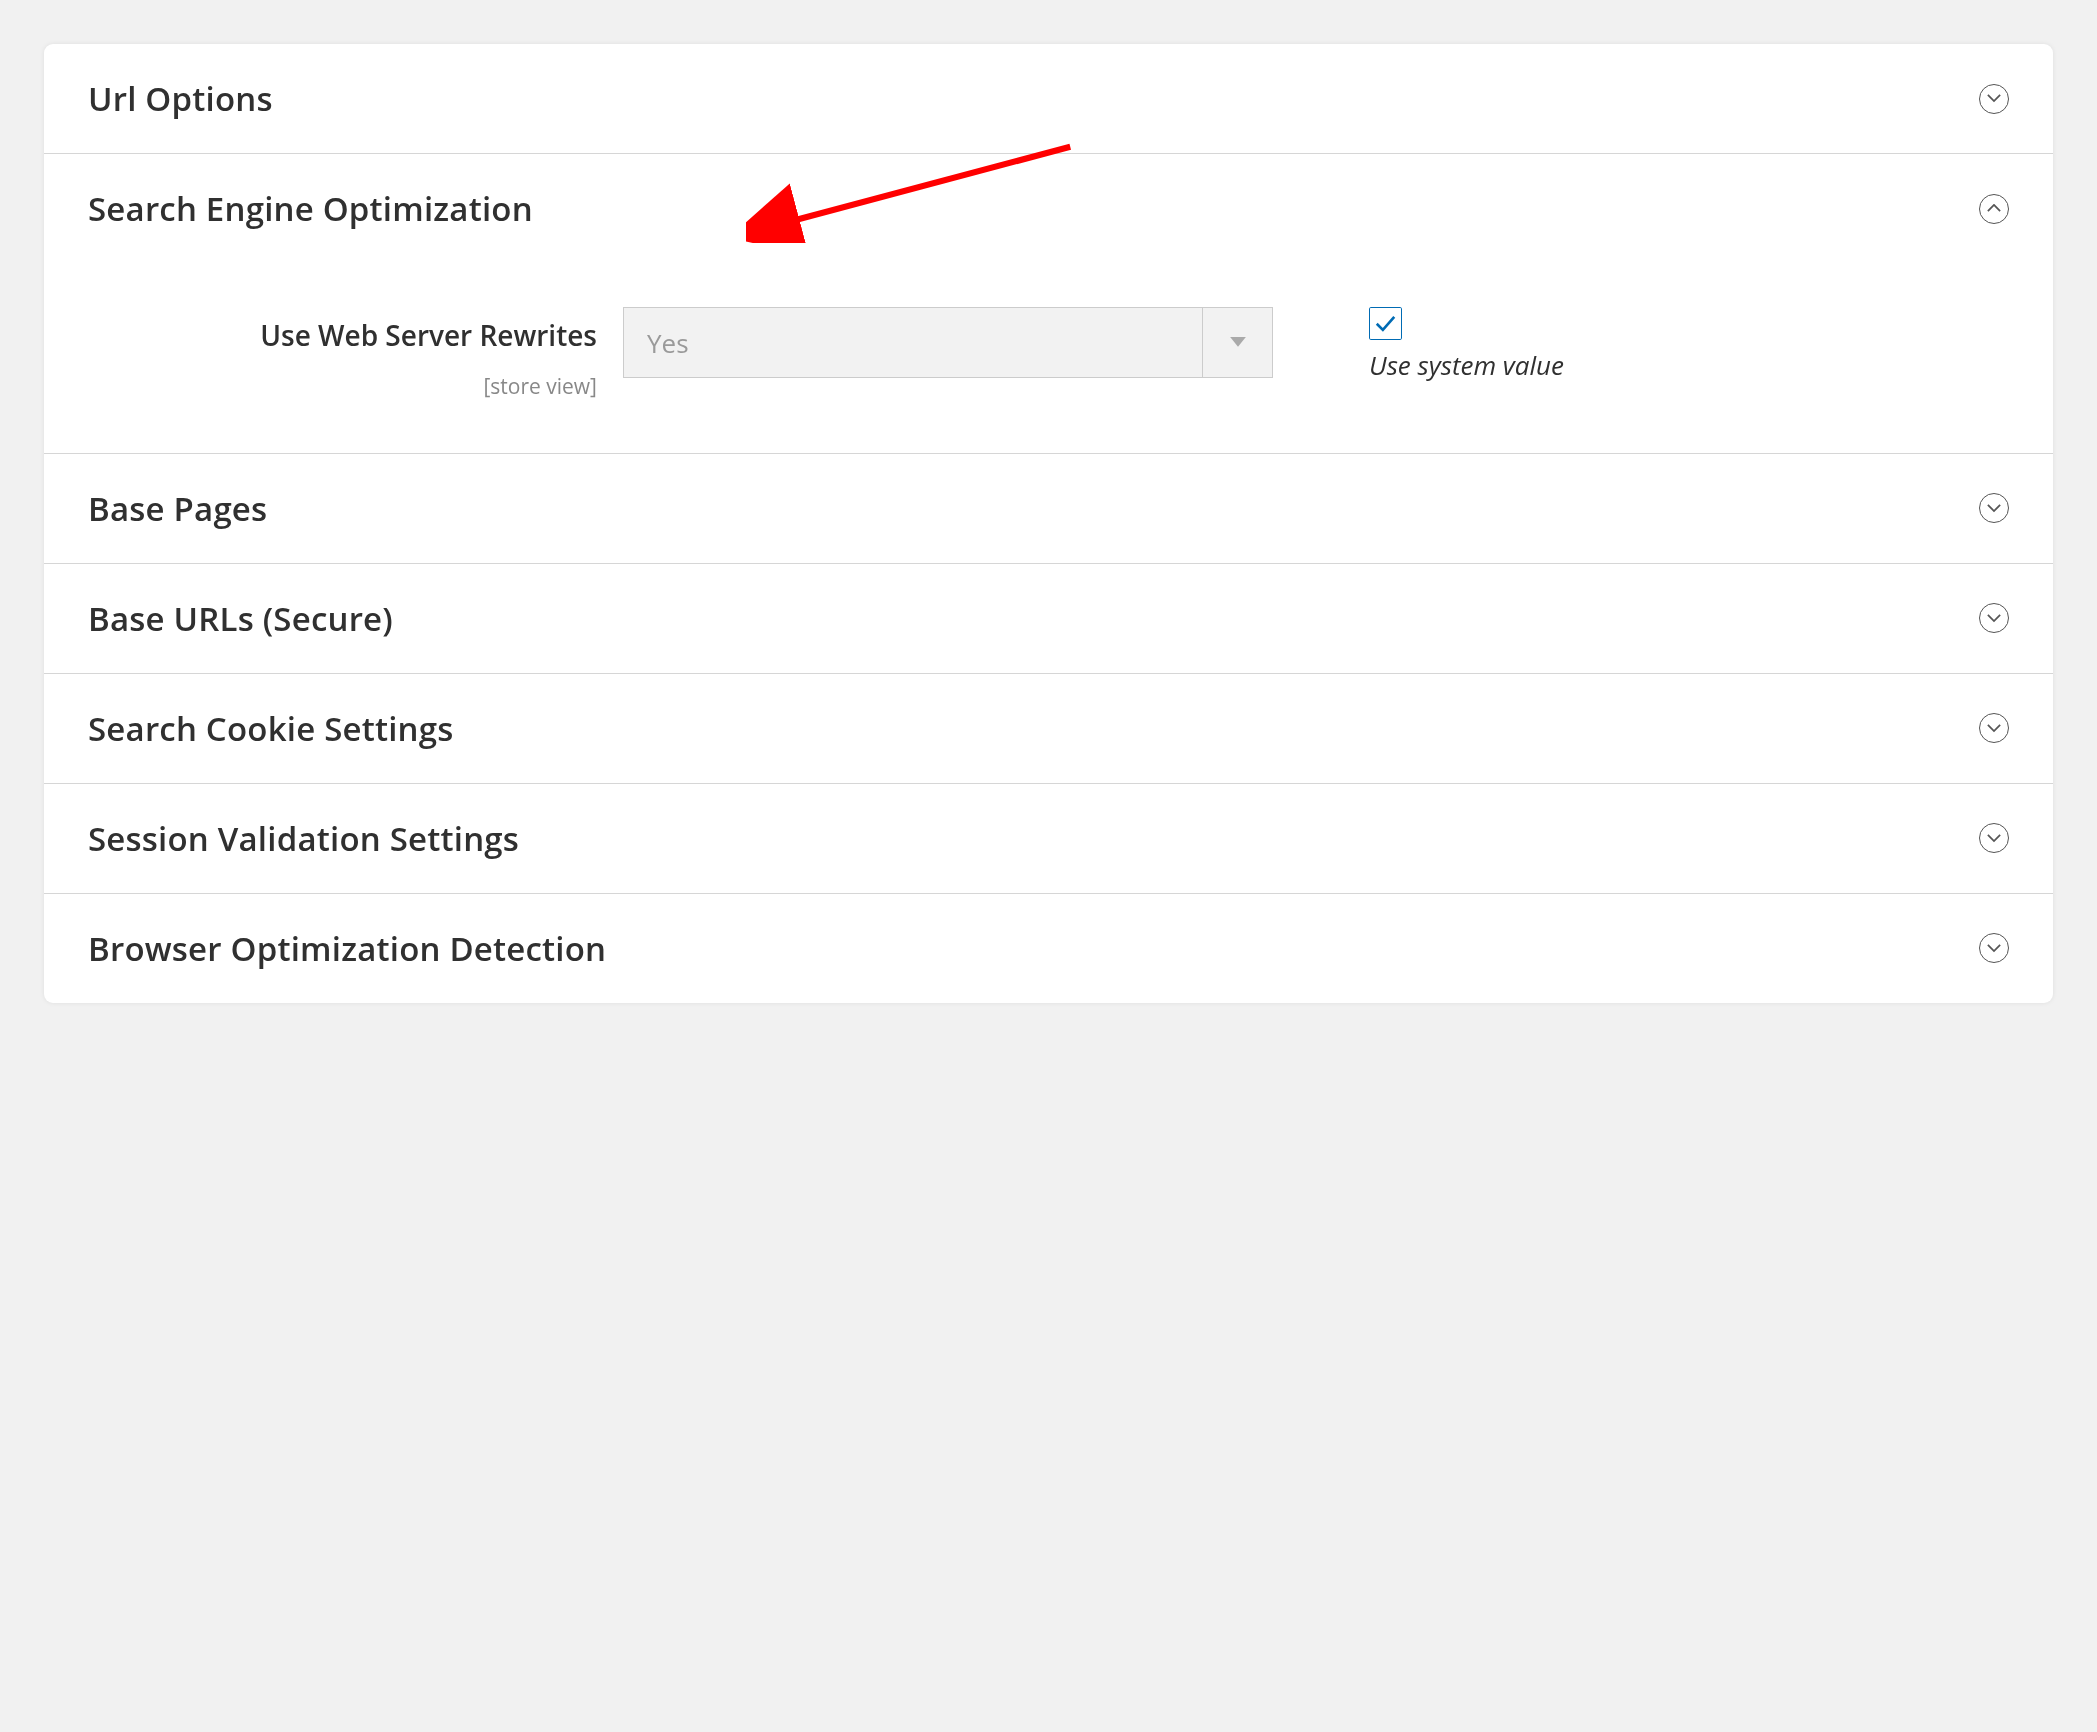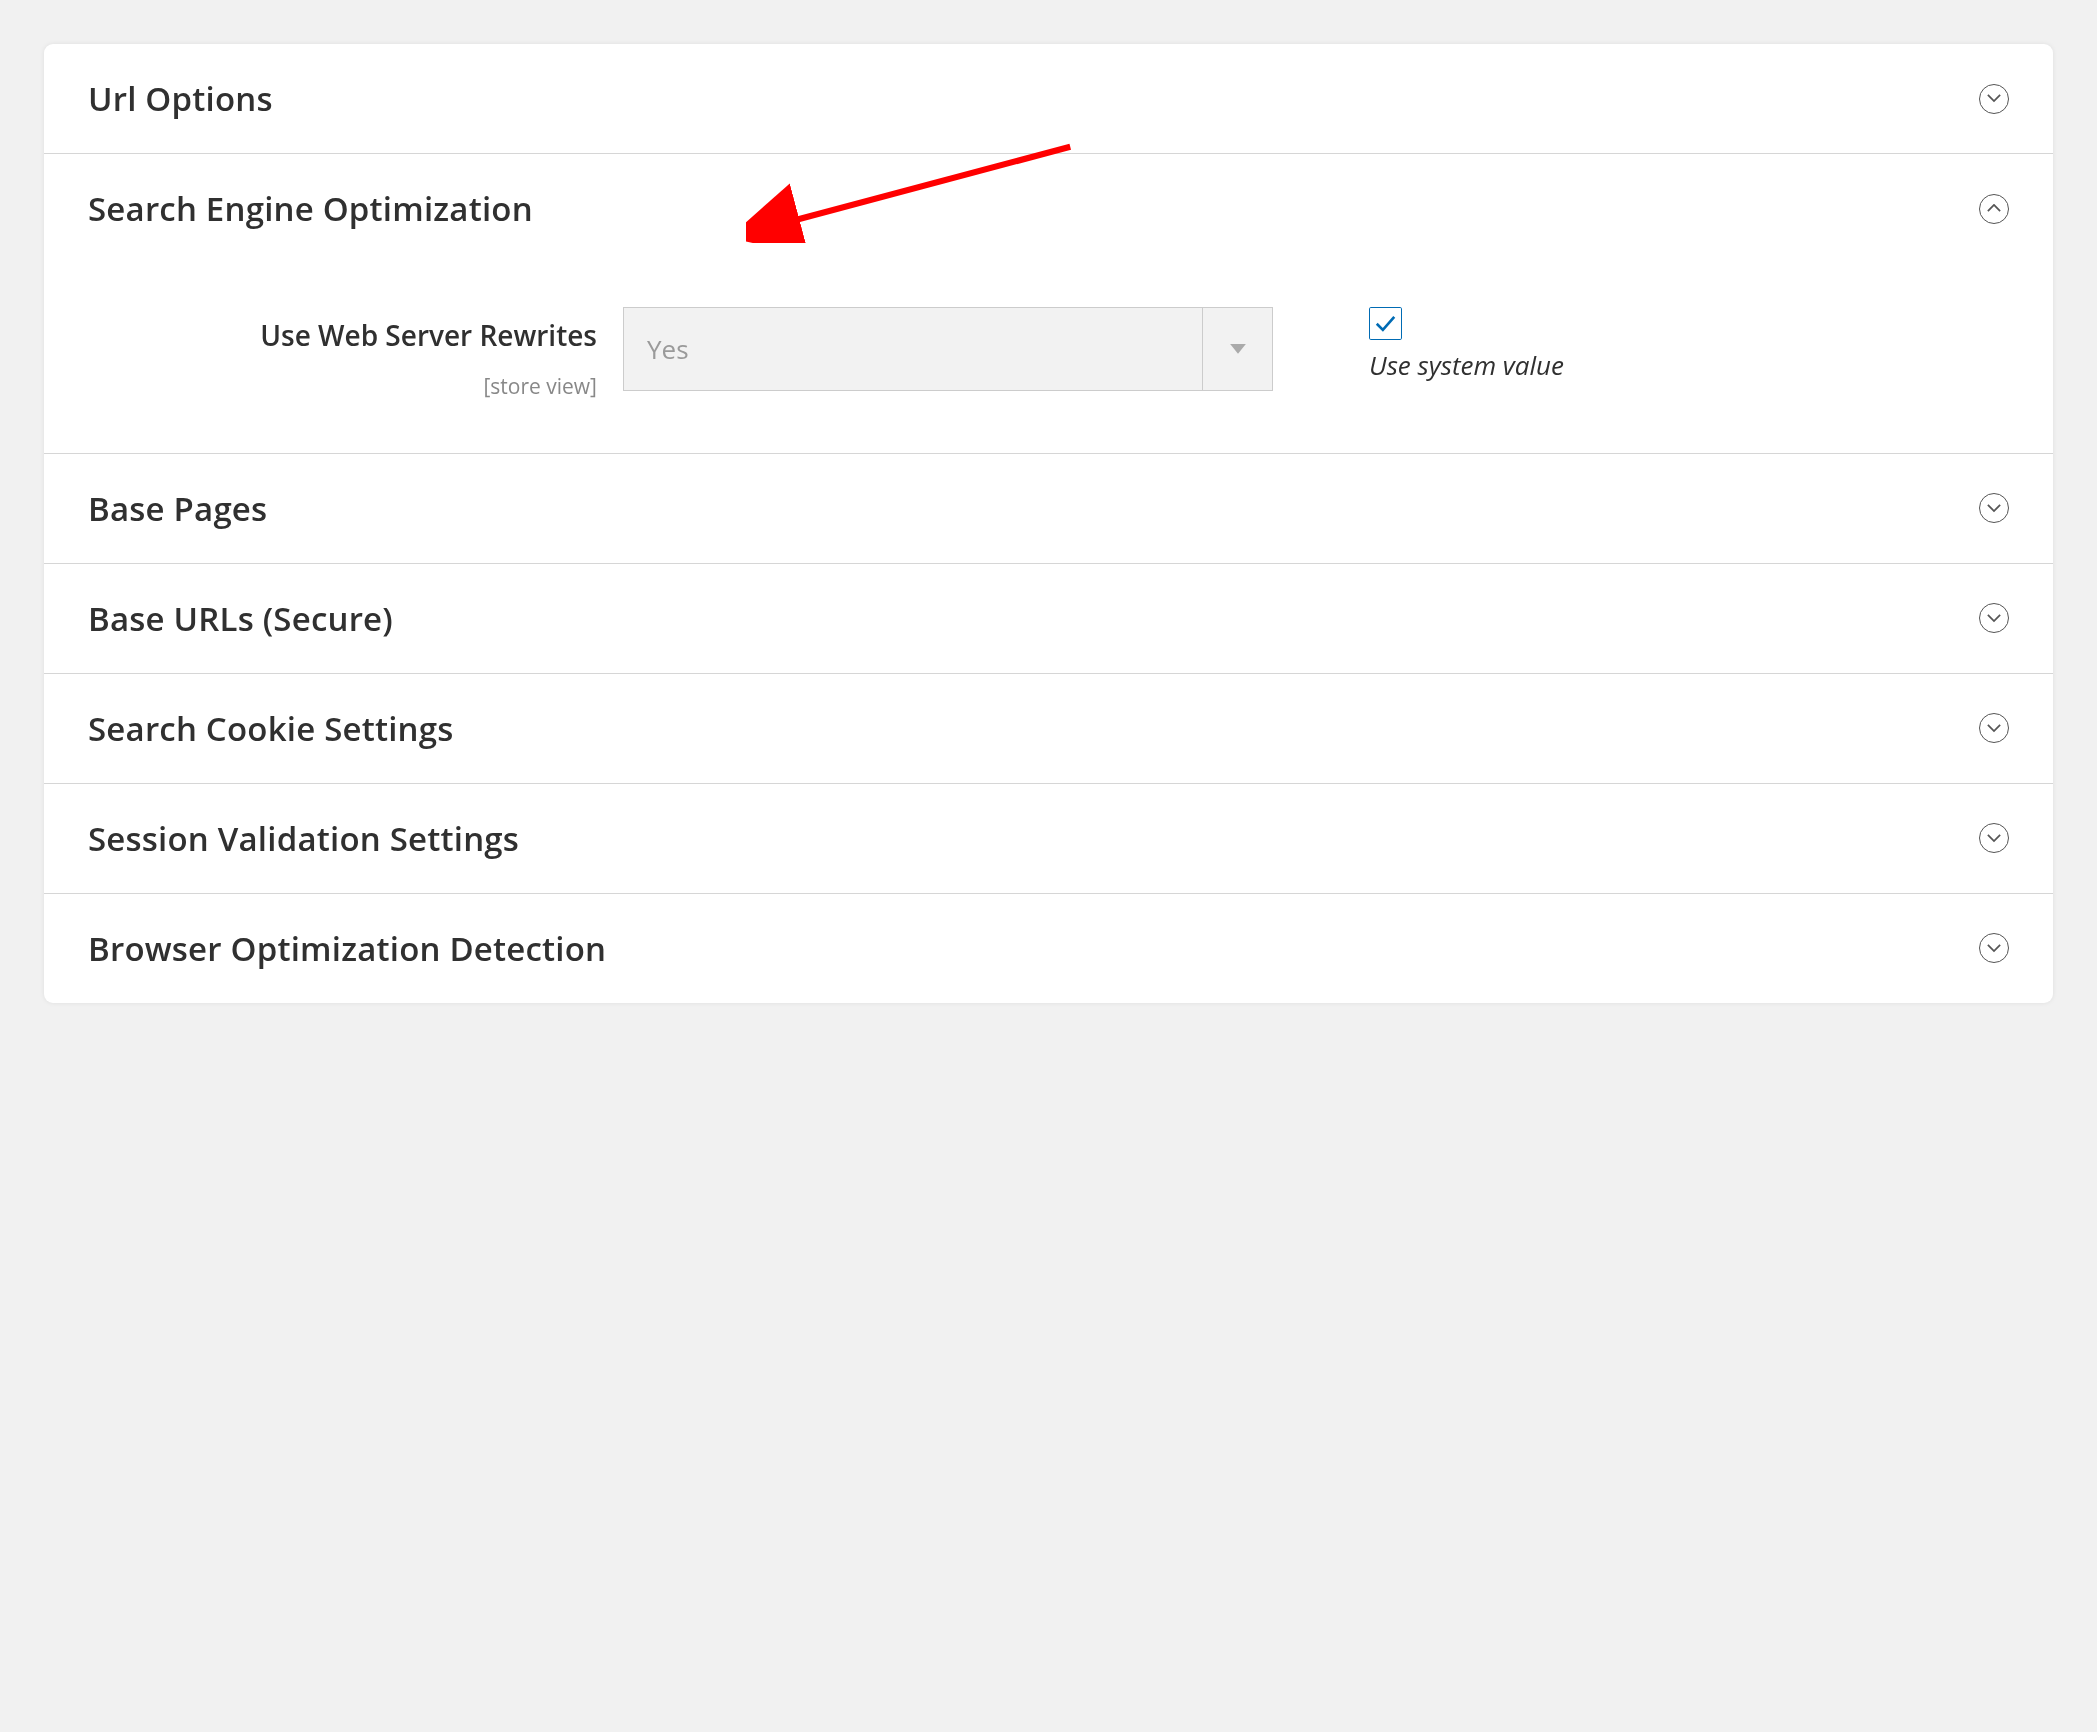--- a/index.html
+++ b/index.html
@@ -80,21 +80,21 @@
       color: #888888;
       display: block;
       margin-top: 18px;
     }
     .field-control-col {
       flex: 0 0 650px;
     }
     .select-wrap {
       position: relative;
       width: 100%;
-      height: 84px;
+      height: 71px;
       background: #f2f2f2;
       border: 0.9px solid #cccccc;
       display: flex;
       align-items: stretch;
     }
     .select-value {
       flex: 1;
       display: flex;
       align-items: center;
       padding-left: 23px;

